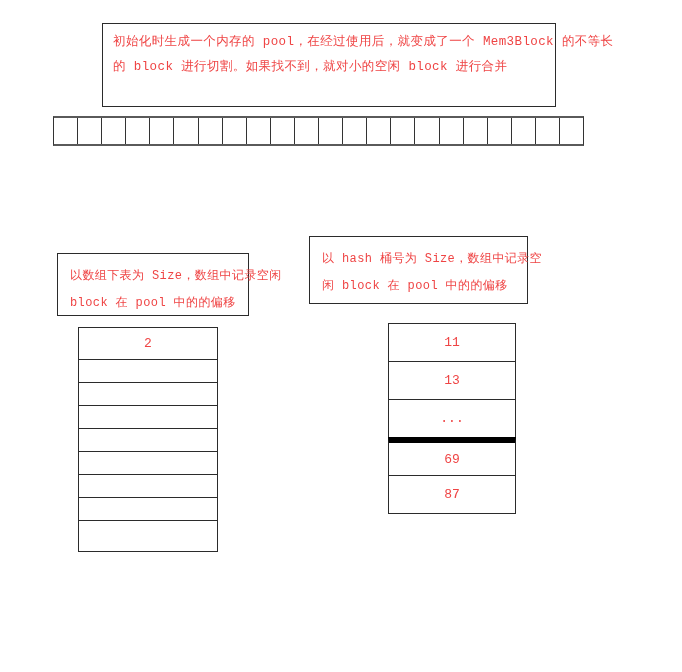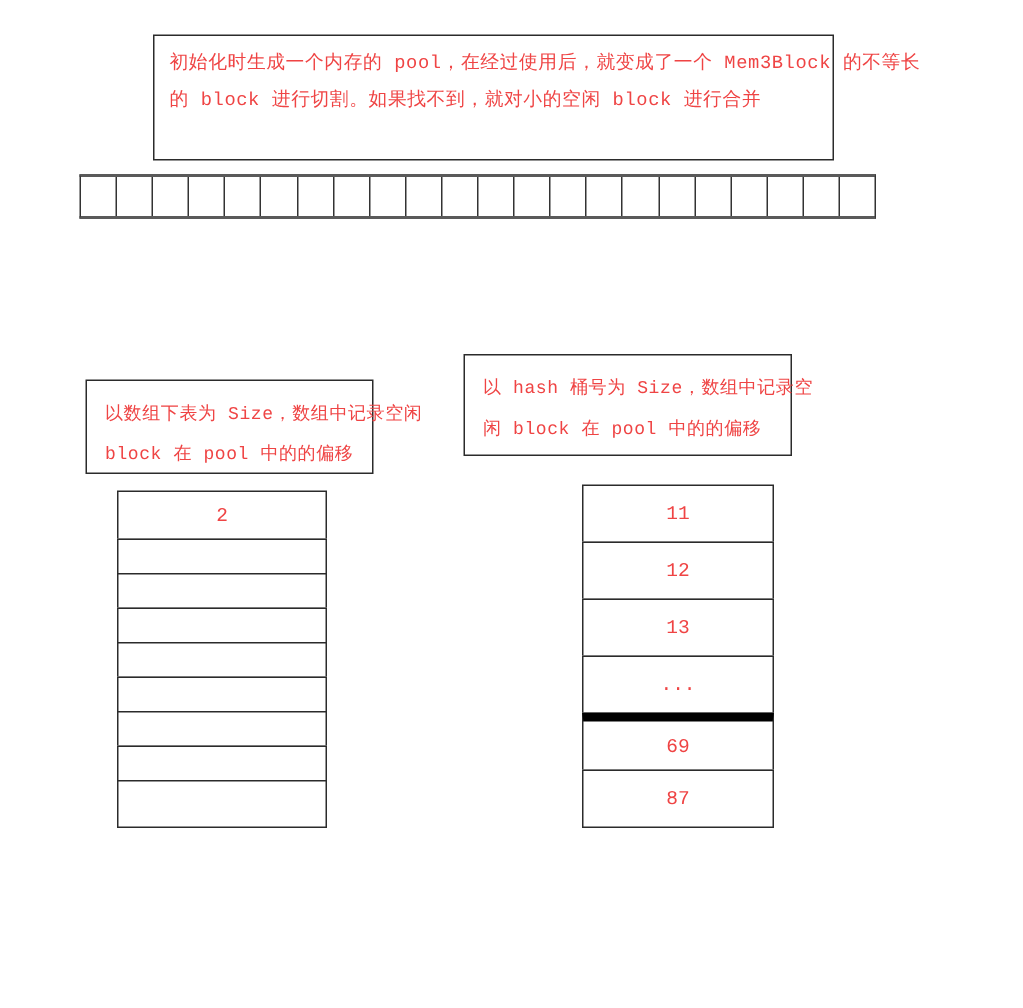--- a/index.html
+++ b/index.html
@@ -146,20 +146,19 @@
       <div class="vrow"></div>
       <div class="vrow"></div>
       <div class="vrow"></div>
       <div class="vrow"></div>
       <div class="vrow"></div>
       <div class="vrow"></div>
     </div>
 
   <div class="vtable" id="hash-table">
       <div class="vrow">11</div>
-      <div class="vrow">12</div>
       <div class="vrow">13</div>
       <div class="vrow">...</div>
       <div class="vrow thick-top">69</div>
       <div class="vrow">87</div>
     </div>
 
 </div>
 
 </body></html>

